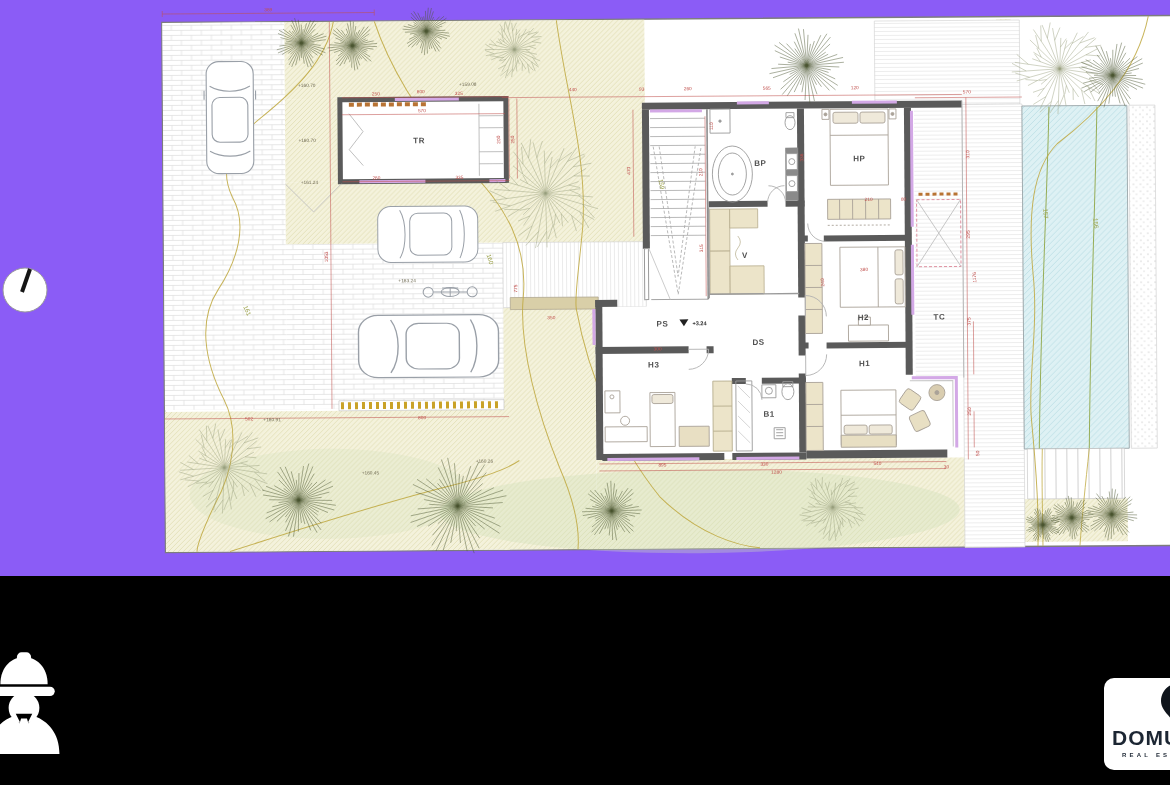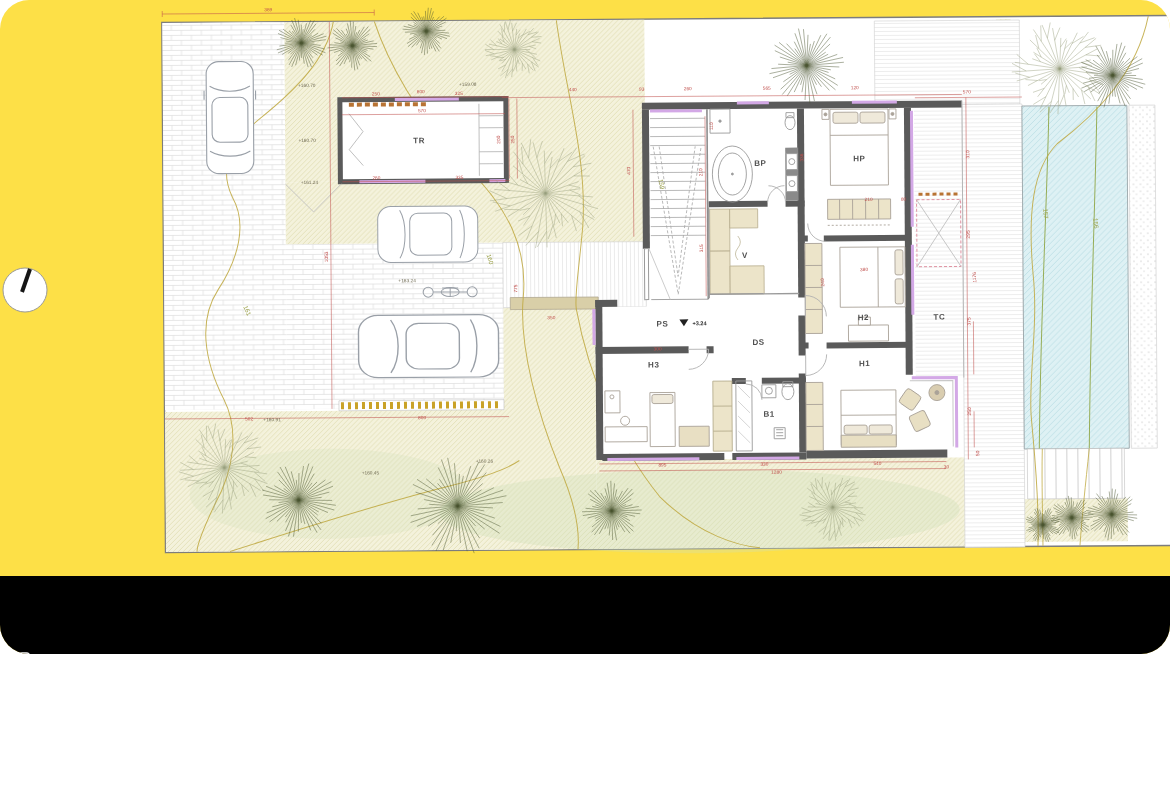--- a/index.html
+++ b/index.html
@@ -1,17 +1,17 @@
 <!DOCTYPE html>
 <html><head>
 <meta charset="utf-8">
 <style>
   html,body{margin:0;padding:0;background:#fff;}
-  #page{position:relative;width:1170px;height:654px;overflow:hidden;background:#fde047;
-        font-family:"Liberation Sans",sans-serif;border-radius:29px;}
+  #page{position:relative;width:1170px;height:785px;overflow:hidden;background:#8b5cf6;
+        font-family:"Liberation Sans",sans-serif;}
   #plan-svg{position:absolute;left:0;top:0;}
   
   .room-label{font-family:"Liberation Sans",sans-serif;font-size:8px;font-weight:bold;fill:#4f4f4f;text-anchor:middle;letter-spacing:.5px;}
   .dim-label{font-family:"Liberation Sans",sans-serif;font-size:4.8px;fill:#c0504d;text-anchor:middle;}
   .elev-label{font-family:"Liberation Sans",sans-serif;font-size:4.8px;fill:#6f6a52;text-anchor:middle;}
   .contour-label{font-family:"Liberation Sans",sans-serif;font-size:6.2px;fill:#9aa048;text-anchor:middle;}
   .level-label{font-family:"Liberation Sans",sans-serif;font-size:5.6px;font-weight:bold;fill:#333;text-anchor:start;}
   .tree-star{stroke:#4c5531;stroke-width:.55;fill:none;opacity:.85;}
   .tree-twig{stroke:#9aa07e;stroke-width:.5;fill:none;opacity:.9;}
   

